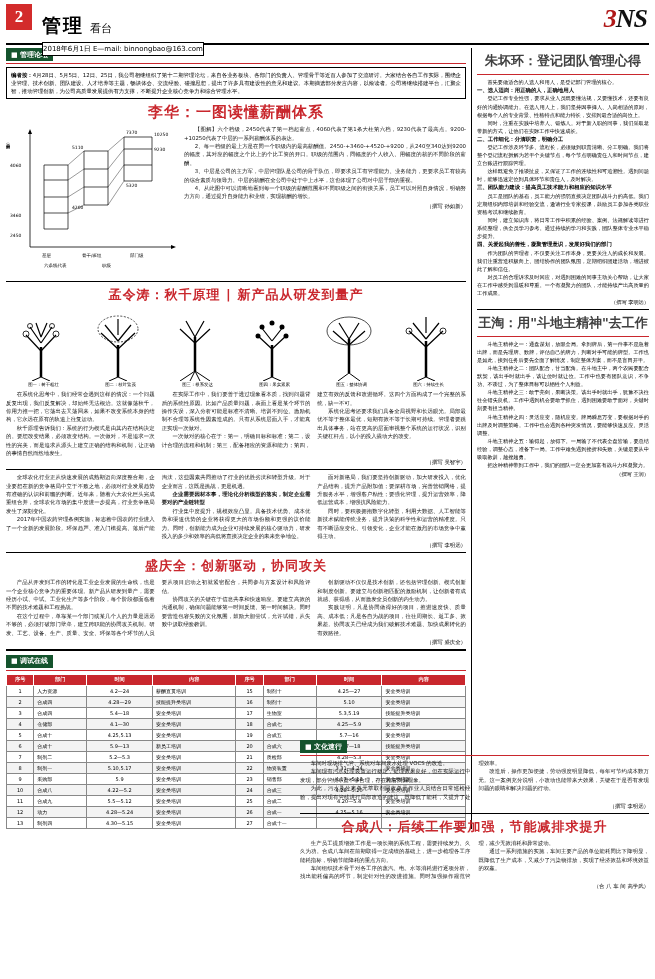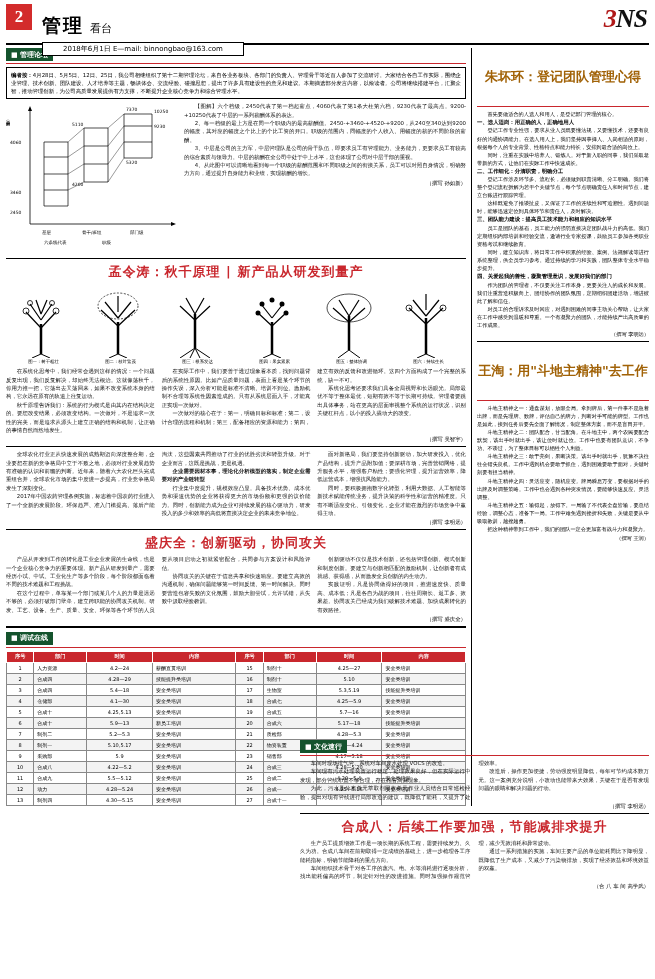--- a/index.html
+++ b/index.html
@@ -19,21 +19,21 @@
   .page-num-box {
     width: 26px; height: 26px; background: #d32b2b; color: #fff;
     font-size: 17px; font-weight: bold; display: flex; align-items: center;
     justify-content: center; font-family: "Liberation Serif", serif;
   }
   .masthead-center { flex: 1; padding-left: 10px; margin-top: 9px; }
   .mh-title { font-size: 19px; font-weight: bold; letter-spacing: 2px; font-family: "DejaVu Sans", sans-serif; }
   .mh-title .sub { font-size: 11px; font-weight: normal; letter-spacing: 0; margin-left: 6px; }
   .mh-datebar {
     margin-top: 3px; border: 1px solid #000; display: inline-block;
-    padding: 1px 20px; font-size: 7px; background: #fff;
+    padding: 1px 0; font-size: 7px; background: #fff;
   }
   .mh-logo {
     font-size: 26px; font-weight: bold; font-style: italic;
     font-family: "Liberation Serif", serif; letter-spacing: -1px;
     color: #111; padding-right: 2px;
   }
   .mh-logo .three { color: #b01818; }
   .mh-rule { border-bottom: 2px solid #000; margin-top: 1px; }
 
   
@@ -47,21 +47,21 @@
     padding: 1.5px 5px; display: inline-block; margin-bottom: 2px;
   }
   .sec-bar-row { border-bottom: 1px solid #c9272d; margin-bottom: 3px; }
 
   .hl-title {
     color: #c9272d; font-size: 15px; font-weight: bold; text-align: center;
     font-family: "DejaVu Sans", sans-serif; margin: 4px 0 3px;
     letter-spacing: 1px;
   }
   .hl-title-sm { font-size: 13px; }
-  .hl-title-r { font-size: 13px; color: #a16207; font-weight: bold; text-align: center; margin: 20px 0; }
+  .hl-title-r { font-size: 13px; color: #404040; font-weight: bold; text-align: center; margin: 4px 0; }
 
   .rule-thin { border-top: 1px solid #000; margin: 3px 0; }
   .rule-red { border-top: 1px solid #c9272d; margin: 3px 0; }
   .rule-dbl { border-top: 2px solid #000; margin: 3px 0; }
 
   .body-text {
     font-size: 5.4px; line-height: 1.55; text-align: justify;
     text-indent: 2em; color: #111;
   }
   .body-cols-2 { column-count: 2; column-gap: 8px; }
@@ -132,20 +132,21 @@
     <div class="col-left">
 
       <div class="sec-bar-row">
         <span class="sec-bar">■ 管理论坛</span>
       </div>
 
       <div class="abstract">
         <b>编者按：</b><span>4月28日、5月5日、12日、25日，我公司相继组织了第十二期管理论坛，来自各业务板块、各部门的负责人、管理骨干等近百人参加了交流研讨。大家结合各自工作实际，围绕企业管理、技术创新、团队建设、人才培养等主题，畅谈体会、交流经验、碰撞思想，提出了许多具有建设性的意见和建议。本期摘选部分发言内容，以飨读者。公司将继续搭建平台，汇聚众智，推动管理创新，为公司高质量发展提供有力支撑，不断提升企业核心竞争力和综合管理水平。</span>
       </div>
 
+      <div class="hl-title">李华：一图读懂薪酬体系</div>
       <div class="clearfix">
         <div class="fig-wrap">
           <svg width="172" height="150" viewBox="0 0 172 150">
             <line x1="24" y1="8" x2="24" y2="122" stroke="#000" stroke-width="0.8"></line>
             <line x1="24" y1="122" x2="166" y2="122" stroke="#000" stroke-width="0.8"></line>
             <polygon points="24,4 22,9 26,9" fill="#000"></polygon>
             <polygon points="170,122 165,120 165,124" fill="#000"></polygon>
 
             <line x1="38" y1="40" x2="62" y2="40" stroke="#000" stroke-width="0.7"></line>
             <line x1="38" y1="55" x2="62" y2="55" stroke="#000" stroke-width="0.7"></line>

